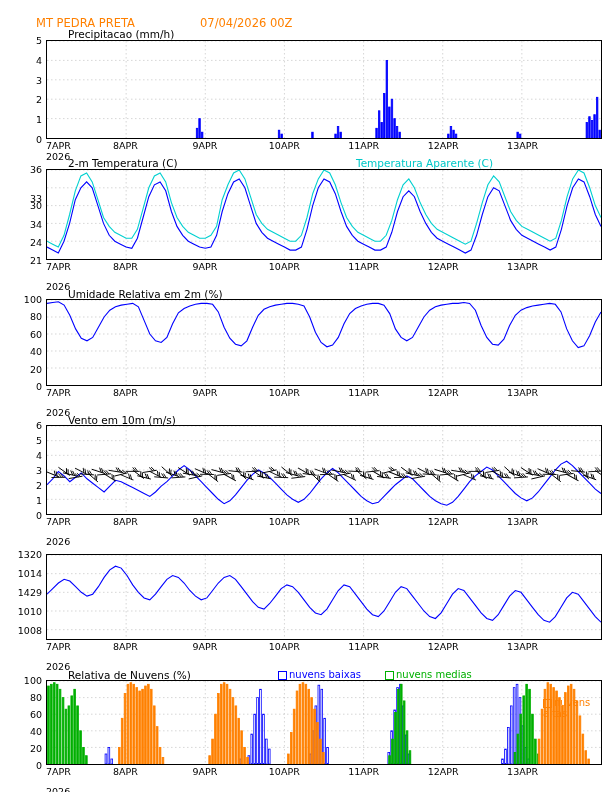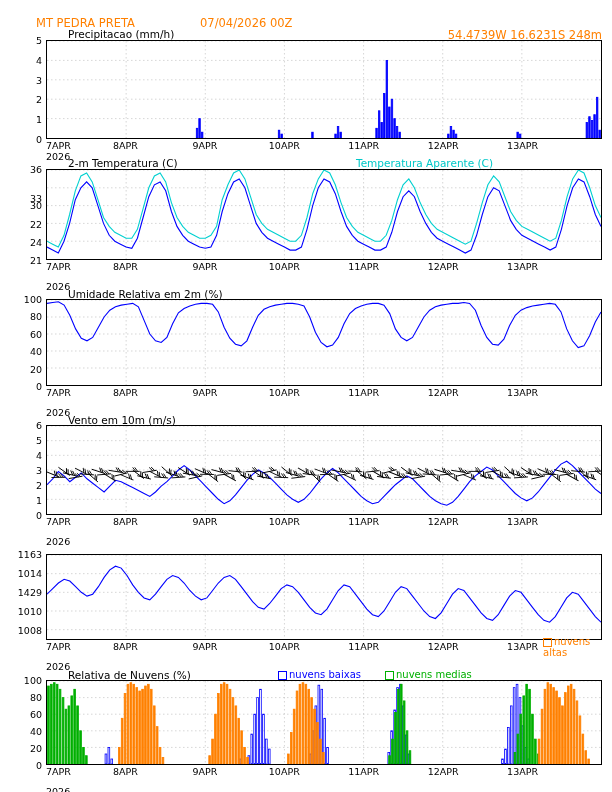--- a/index.html
+++ b/index.html
@@ -25,21 +25,20 @@
   .lgd{position:absolute;font-size:10px;}
   .swatch{display:inline-block;width:7px;height:7px;border:1px solid currentColor;vertical-align:middle;margin-right:2px;background:transparent;}
 </style>
 </head>
 <body>
 
 <div class="page">
 
   <div class="hdr-station">MT PEDRA PRETA</div>
   <div class="hdr-date">07/04/2026 00Z</div>
-  <div class="hdr-coords">54.4739W 16.6231S 248m</div>
 
   <div class="panel" id="p0" style="left:46px;top:40px;width:556px;height:99px;">
     <div class="plot" id="plot0">
         <svg width="554" height="97" viewBox="0 0 554 97">
           <line x1="0" y1="77.6" x2="554" y2="77.6" stroke="#bbbbbb" stroke-width="0.6" stroke-dasharray="1.5,2.5"></line>
           <line x1="0" y1="58.199999999999996" x2="554" y2="58.199999999999996" stroke="#bbbbbb" stroke-width="0.6" stroke-dasharray="1.5,2.5"></line>
           <line x1="0" y1="38.800000000000004" x2="554" y2="38.800000000000004" stroke="#bbbbbb" stroke-width="0.6" stroke-dasharray="1.5,2.5"></line>
           <line x1="0" y1="19.39999999999999" x2="554" y2="19.39999999999999" stroke="#bbbbbb" stroke-width="0.6" stroke-dasharray="1.5,2.5"></line>
           <line x1="0" y1="0" x2="554" y2="0" stroke="#bbbbbb" stroke-width="0.6" stroke-dasharray="1.5,2.5"></line>
           <line x1="79.14285714285714" y1="0" x2="79.14285714285714" y2="97" stroke="#bbbbbb" stroke-width="0.6" stroke-dasharray="1.5,2.5"></line>
@@ -119,21 +118,21 @@
           <path d="M0.0,77.1 L5.7,80.1 L11.3,83.1 L17.0,71.2 L22.6,53.4 L28.3,29.7 L33.9,17.8 L39.6,11.9 L45.2,17.8 L50.9,35.6 L56.5,53.4 L62.2,65.3 L67.8,71.2 L73.5,74.2 L79.1,77.1 L84.8,78.3 L90.4,68.2 L96.1,47.5 L101.8,26.7 L107.4,14.8 L113.1,11.9 L118.7,20.8 L124.4,41.5 L130.0,56.4 L135.7,65.3 L141.3,71.2 L147.0,74.2 L152.6,77.1 L158.3,78.3 L163.9,77.1 L169.6,65.3 L175.2,41.5 L180.9,23.7 L186.6,11.9 L192.2,8.9 L197.9,17.8 L203.5,35.6 L209.2,53.4 L214.8,62.3 L220.5,68.2 L226.1,71.2 L231.8,74.2 L237.4,77.1 L243.1,80.1 L248.7,80.1 L254.4,77.1 L260.0,59.3 L265.7,35.6 L271.3,17.8 L277.0,8.9 L282.7,11.9 L288.3,23.7 L294.0,41.5 L299.6,56.4 L305.3,65.3 L310.9,71.2 L316.6,74.2 L322.2,77.1 L327.9,80.1 L333.5,80.1 L339.2,77.1 L344.8,62.3 L350.5,41.5 L356.1,26.7 L361.8,20.8 L367.4,26.7 L373.1,41.5 L378.8,53.4 L384.4,62.3 L390.1,68.2 L395.7,71.2 L401.4,74.2 L407.0,77.1 L412.7,80.1 L418.3,83.1 L424.0,80.1 L429.6,65.3 L435.3,44.5 L440.9,26.7 L446.6,17.8 L452.2,20.8 L457.9,35.6 L463.6,50.4 L469.2,59.3 L474.9,65.3 L480.5,68.2 L486.2,71.2 L491.8,74.2 L497.5,77.1 L503.1,80.1 L508.8,77.1 L514.4,59.3 L520.1,35.6 L525.7,17.8 L531.4,8.9 L537.0,11.9 L542.7,26.7 L548.3,44.5 L554.0,56.4 " fill="none" stroke="#0000ff" stroke-width="1.1"></path>
           <path d="M0.0,71.2 L5.7,74.2 L11.3,77.1 L17.0,65.3 L22.6,44.5 L28.3,20.8 L33.9,5.9 L39.6,3.0 L45.2,11.9 L50.9,29.7 L56.5,47.5 L62.2,56.4 L67.8,62.3 L73.5,65.3 L79.1,68.2 L84.8,68.2 L90.4,59.3 L96.1,38.6 L101.8,17.8 L107.4,5.9 L113.1,3.0 L118.7,11.9 L124.4,32.6 L130.0,47.5 L135.7,56.4 L141.3,62.3 L147.0,65.3 L152.6,68.2 L158.3,68.2 L163.9,65.3 L169.6,56.4 L175.2,29.7 L180.9,14.8 L186.6,3.0 L192.2,0.0 L197.9,8.9 L203.5,26.7 L209.2,44.5 L214.8,53.4 L220.5,59.3 L226.1,62.3 L231.8,65.3 L237.4,68.2 L243.1,71.2 L248.7,71.2 L254.4,65.3 L260.0,47.5 L265.7,23.7 L271.3,8.9 L277.0,0.0 L282.7,3.0 L288.3,14.8 L294.0,32.6 L299.6,47.5 L305.3,56.4 L310.9,62.3 L316.6,65.3 L322.2,68.2 L327.9,71.2 L333.5,71.2 L339.2,65.3 L344.8,50.4 L350.5,29.7 L356.1,14.8 L361.8,8.9 L367.4,17.8 L373.1,32.6 L378.8,44.5 L384.4,53.4 L390.1,59.3 L395.7,62.3 L401.4,65.3 L407.0,68.2 L412.7,71.2 L418.3,74.2 L424.0,71.2 L429.6,53.4 L435.3,32.6 L440.9,14.8 L446.6,5.9 L452.2,11.9 L457.9,26.7 L463.6,41.5 L469.2,50.4 L474.9,56.4 L480.5,59.3 L486.2,62.3 L491.8,65.3 L497.5,68.2 L503.1,71.2 L508.8,68.2 L514.4,50.4 L520.1,26.7 L525.7,8.9 L531.4,0.0 L537.0,3.0 L542.7,17.8 L548.3,35.6 L554.0,47.5 " fill="none" stroke="#00d0d0" stroke-width="1.1"></path>
         </svg>
       </div>
   </div>
   <div class="ptitle" style="left:68px;top:157px;">2-m Temperatura (C)</div>
   <div class="ptitle cyan" style="left:356px;top:157px;">Temperatura Aparente (C)</div>
   <div class="yaxis" id="y1" style="top:169px;height:91px;">
       <div class="ytick" style="top: 91px;">21</div>
       <div class="ytick" style="top: 72.8px;">24</div>
-      <div class="ytick" style="top: 54.6px;">22</div>
+      <div class="ytick" style="top: 54.6px;">34</div>
       <div class="ytick" style="top: 36.4px;">30</div>
       <div class="ytick" style="top: 18.2px; margin-top: 11px;">33</div>
       <div class="ytick" style="top: 0px;">36</div>
     </div>
   <div class="xaxis" id="x1">
       <div class="xtick first" style="left: 46px; top: 261px;">7APR</div>
       <div class="xtick" style="left: 125.429px; top: 261px;">8APR</div>
       <div class="xtick" style="left: 204.857px; top: 261px;">9APR</div>
       <div class="xtick" style="left: 284.286px; top: 261px;">10APR</div>
       <div class="xtick" style="left: 363.714px; top: 261px;">11APR</div>
@@ -721,21 +720,21 @@
           <line x1="474.85714285714283" y1="0" x2="474.85714285714283" y2="84" stroke="#bbbbbb" stroke-width="0.6" stroke-dasharray="1.5,2.5"></line>
           <path d="M0.0,39.2 L5.7,33.6 L11.4,28.0 L17.1,24.3 L22.8,26.1 L28.6,31.7 L34.3,37.3 L40.0,41.1 L45.7,39.2 L51.4,31.7 L57.1,22.4 L62.8,14.9 L68.5,11.2 L74.2,13.1 L80.0,20.5 L85.7,29.9 L91.4,37.3 L97.1,42.9 L102.8,44.8 L108.5,39.2 L114.2,31.7 L119.9,24.3 L125.6,20.5 L131.4,22.4 L137.1,28.0 L142.8,35.5 L148.5,41.1 L154.2,44.8 L159.9,42.9 L165.6,35.5 L171.3,28.0 L177.1,22.4 L182.8,20.5 L188.5,24.3 L194.2,31.7 L199.9,39.2 L205.6,46.7 L211.3,52.3 L217.0,54.1 L222.7,48.5 L228.5,41.1 L234.2,33.6 L239.9,29.9 L245.6,31.7 L251.3,37.3 L257.0,44.8 L262.7,52.3 L268.4,57.9 L274.1,59.7 L279.9,54.1 L285.6,44.8 L291.3,35.5 L297.0,29.9 L302.7,31.7 L308.4,39.2 L314.1,46.7 L319.8,54.1 L325.5,59.7 L331.3,61.6 L337.0,56.0 L342.7,46.7 L348.4,37.3 L354.1,31.7 L359.8,33.6 L365.5,41.1 L371.2,48.5 L376.9,56.0 L382.7,61.6 L388.4,63.5 L394.1,57.9 L399.8,48.5 L405.5,39.2 L411.2,33.6 L416.9,35.5 L422.6,42.9 L428.4,50.4 L434.1,57.9 L439.8,63.5 L445.5,65.3 L451.2,59.7 L456.9,50.4 L462.6,41.1 L468.3,35.5 L474.0,37.3 L479.8,44.8 L485.5,52.3 L491.2,59.7 L496.9,65.3 L502.6,67.2 L508.3,61.6 L514.0,52.3 L519.7,42.9 L525.4,37.3 L531.2,39.2 L536.9,46.7 L542.6,54.1 L548.3,61.6 L554.0,67.2 " fill="none" stroke="#0000ff" stroke-width="1.1"></path>
         </svg>
       </div>
   </div>
   <div class="yaxis" id="y4" style="top:554px;height:86px;">
       <div class="ytick" style="top: 76.4444px;">1008</div>
       <div class="ytick" style="top: 57.3333px;">1010</div>
       <div class="ytick" style="top: 38.2222px;">1429</div>
       <div class="ytick" style="top: 19.1111px;">1014</div>
-      <div class="ytick" style="top: 0px;">1163</div>
+      <div class="ytick" style="top: 0px;">1320</div>
     </div>
   <div class="xaxis" id="x4">
       <div class="xtick first" style="left: 46px; top: 641px;">7APR</div>
       <div class="xtick" style="left: 125.429px; top: 641px;">8APR</div>
       <div class="xtick" style="left: 204.857px; top: 641px;">9APR</div>
       <div class="xtick" style="left: 284.286px; top: 641px;">10APR</div>
       <div class="xtick" style="left: 363.714px; top: 641px;">11APR</div>
       <div class="xtick" style="left: 443.143px; top: 641px;">12APR</div>
       <div class="xtick" style="left: 522.571px; top: 641px;">13APR</div>
     </div>
@@ -887,21 +886,21 @@
         </svg>
       </div>
   </div>
   <div class="ptitle" style="left:68px;top:669px;">Relativa de Nuvens (%)</div>
   <div class="lgd" style="left:278px;top:669px;color:#0000ff;">
     <span class="swatch"></span><span>nuvens baixas</span>
   </div>
   <div class="lgd" style="left:385px;top:669px;color:#00b000;">
     <span class="swatch"></span><span>nuvens medias</span>
   </div>
-  <div class="lgd" style="left:495px;top:636px;color:#ff8000;padding-left:48px;">
+  <div class="lgd" style="left:495px;top:697px;color:#ff8000;padding-left:48px;">
     <span class="swatch"></span><span>nuvens altas</span>
   </div>
   <div class="yaxis" id="y5" style="top:680px;height:85px;">
       <div class="ytick" style="top: 85px;">0</div>
       <div class="ytick" style="top: 68px;">20</div>
       <div class="ytick" style="top: 51px;">40</div>
       <div class="ytick" style="top: 34px;">60</div>
       <div class="ytick" style="top: 17px;">80</div>
       <div class="ytick" style="top: 0px;">100</div>
     </div>

